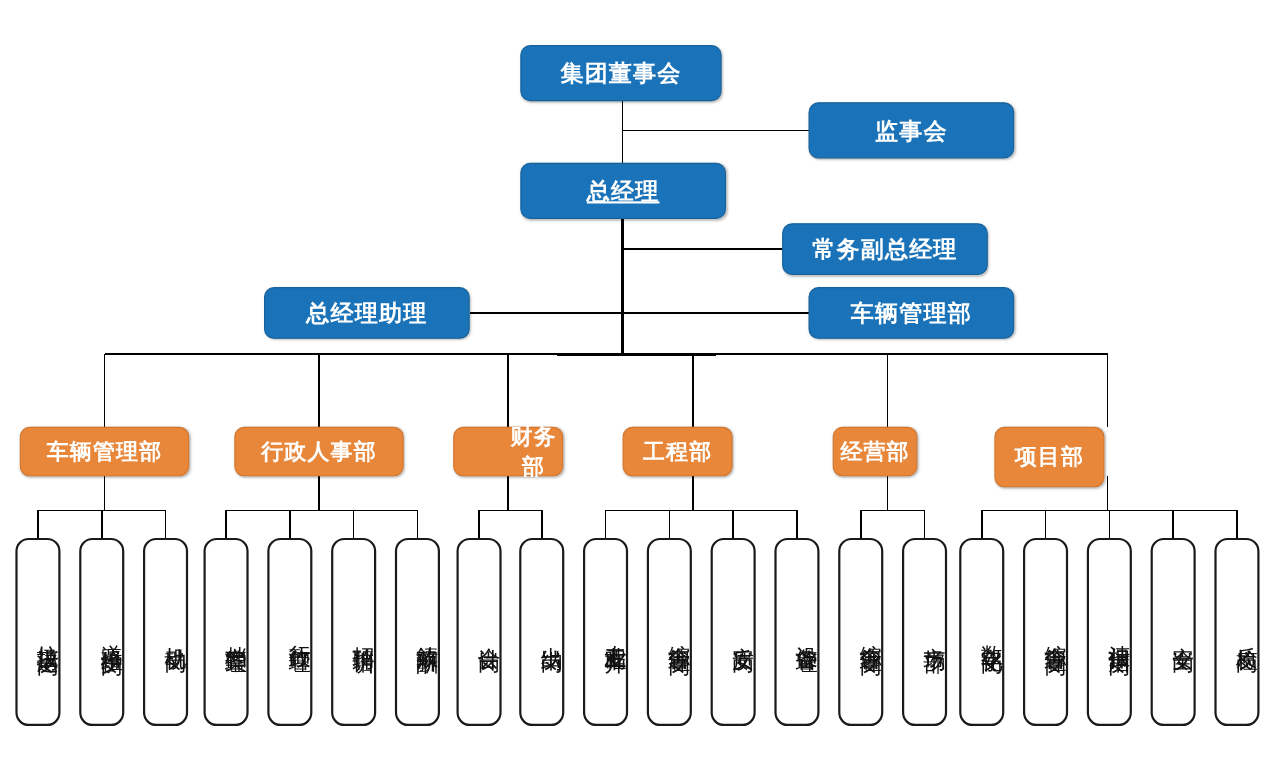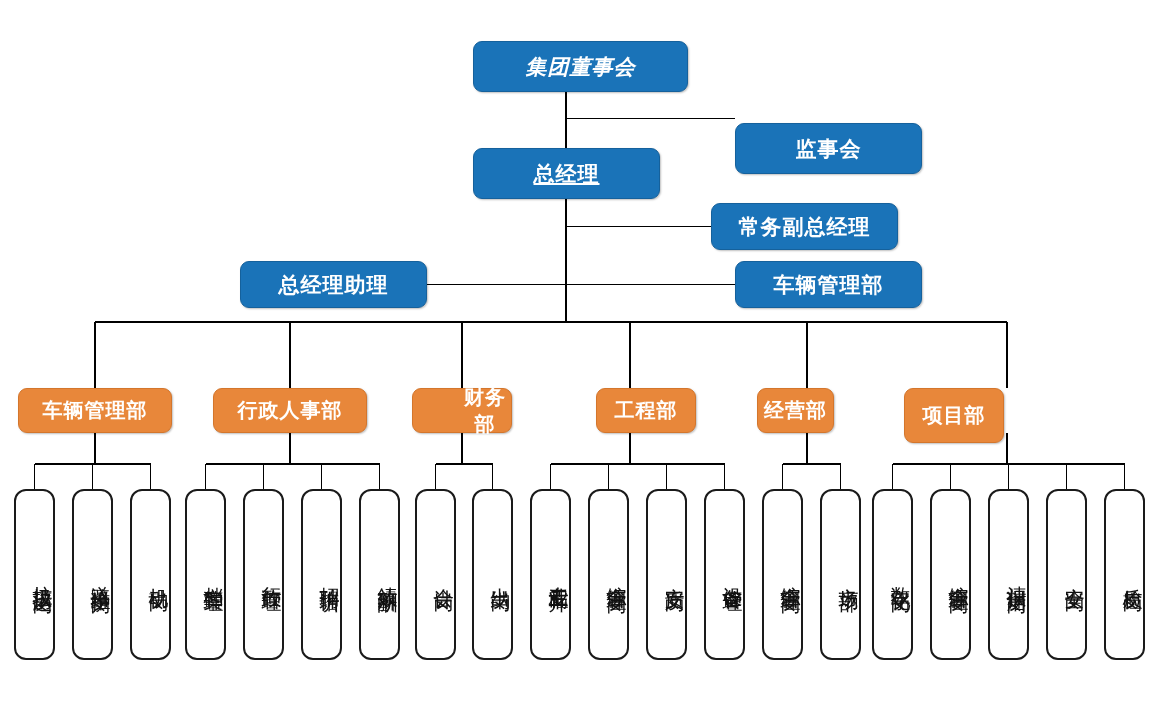--- a/index.html
+++ b/index.html
@@ -120,39 +120,39 @@
       <line x1="1007" y1="433" x2="1007" y2="464" stroke="#000000" stroke-width="1.4" shape-rendering="crispEdges"></line>
       <line x1="892.5" y1="464" x2="1124.5" y2="464" stroke="#000000" stroke-width="1.4" shape-rendering="crispEdges"></line>
       <line x1="892.5" y1="464" x2="892.5" y2="489" stroke="#000000" stroke-width="1.4" shape-rendering="crispEdges"></line>
       <line x1="950.5" y1="464" x2="950.5" y2="489" stroke="#000000" stroke-width="1.4" shape-rendering="crispEdges"></line>
       <line x1="1008.5" y1="464" x2="1008.5" y2="489" stroke="#000000" stroke-width="1.4" shape-rendering="crispEdges"></line>
       <line x1="1066.5" y1="464" x2="1066.5" y2="489" stroke="#000000" stroke-width="1.4" shape-rendering="crispEdges"></line>
       <line x1="1124.5" y1="464" x2="1124.5" y2="489" stroke="#000000" stroke-width="1.4" shape-rendering="crispEdges"></line>
     </svg>
 
   <div id="node-layer">
-      <div class="node blue" style="left: 473px; top: 41px; width: 215px; height: 51px; font-style: italic;">集团董事会</div>
-      <div class="node blue" style="left: 735px; top: 93px; width: 187px; height: 51px; margin-top: 30px;">监事会</div>
+      <div class="node blue" style="left: 473px; top: 41px; width: 183px; height: 51px;">集团董事会</div>
+      <div class="node blue" style="left: 735px; top: 93px; width: 187px; height: 51px;">监事会</div>
       <div class="node blue" style="left: 473px; top: 148px; width: 187px; height: 51px; text-decoration: underline;">总经理</div>
       <div class="node blue" style="left: 711px; top: 203px; width: 187px; height: 47px;">常务副总经理</div>
       <div class="node blue" style="left: 240px; top: 261px; width: 187px; height: 47px;">总经理助理</div>
       <div class="node blue" style="left: 735px; top: 261px; width: 187px; height: 47px;">车辆管理部</div>
       <div class="node orange" style="left: 18px; top: 388px; width: 154px; height: 45px;">车辆管理部</div>
       <div class="node post" style="left: 14px; top: 489px; width: 41px; height: 171px;">垃圾清运岗</div>
       <div class="node post" style="left: 72px; top: 489px; width: 41px; height: 171px;">道路维护岗</div>
       <div class="node post" style="left: 130px; top: 489px; width: 41px; height: 171px;">机动岗</div>
       <div class="node orange" style="left: 213px; top: 388px; width: 154px; height: 45px;">行政人事部</div>
       <div class="node post" style="left: 185px; top: 489px; width: 41px; height: 171px;">档案管理</div>
       <div class="node post" style="left: 243px; top: 489px; width: 41px; height: 171px;">行政管理</div>
       <div class="node post" style="left: 301px; top: 489px; width: 41px; height: 171px;">招聘培训</div>
       <div class="node post" style="left: 359px; top: 489px; width: 41px; height: 171px;">绩效薪酬</div>
       <div class="node orange" style="left: 412px; top: 388px; width: 100px; height: 45px; padding-left: 46px;">财务部</div>
       <div class="node post" style="left: 415px; top: 489px; width: 41px; height: 171px;">会计岗</div>
       <div class="node post" style="left: 472px; top: 489px; width: 41px; height: 171px;">出纳岗</div>
-      <div class="node orange" style="left: 596px; top: 388px; width: 100px; height: 45px;">工程部</div>
+      <div class="node orange" style="left: 566px; top: 388px; width: 100px; height: 45px;">工程部</div>
       <div class="node post" style="left: 530px; top: 489px; width: 41px; height: 171px;">专业工程师</div>
       <div class="node post" style="left: 588px; top: 489px; width: 41px; height: 171px;">综合管理岗</div>
       <div class="node post" style="left: 646px; top: 489px; width: 41px; height: 171px;">安质岗</div>
       <div class="node post" style="left: 704px; top: 489px; width: 41px; height: 171px;">设备管理</div>
       <div class="node orange" style="left: 757px; top: 388px; width: 77px; height: 45px;">经营部</div>
       <div class="node post" style="left: 762px; top: 489px; width: 41px; height: 171px;">综合管理岗</div>
       <div class="node post" style="left: 820px; top: 489px; width: 41px; height: 171px;">市场部</div>
       <div class="node orange" style="left: 904px; top: 388px; width: 100px; height: 55px;">项目部</div>
       <div class="node post" style="left: 872px; top: 489px; width: 41px; height: 171px;">数字化岗</div>
       <div class="node post" style="left: 930px; top: 489px; width: 41px; height: 171px;">综合管理岗</div>

